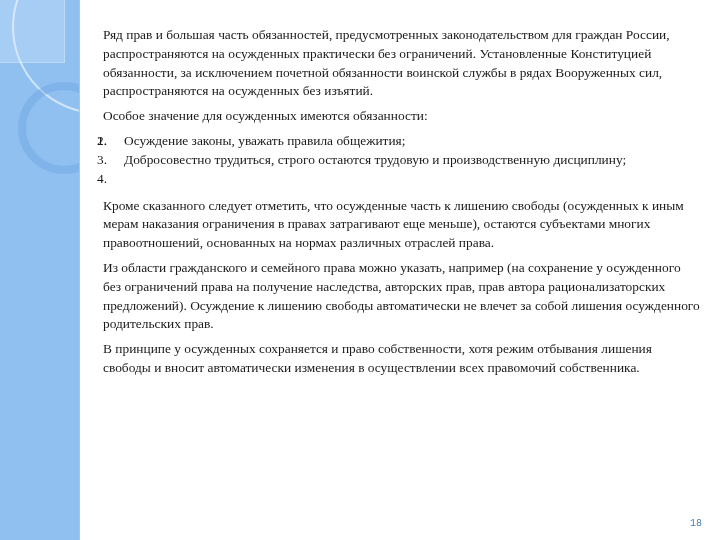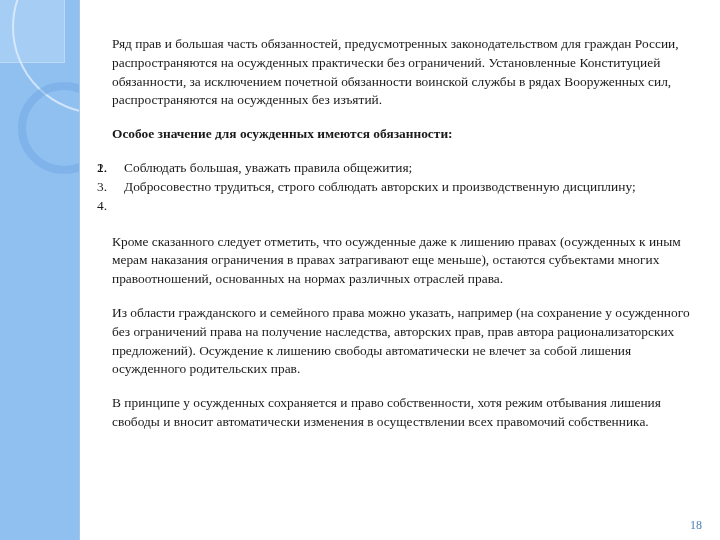--- a/index.html
+++ b/index.html
@@ -24,59 +24,59 @@
       border-radius:50%; border:2px solid rgba(230,242,255,0.75);
     }
     .sidebar .ring {
       position:absolute; left:18px; top:82px; width:76px; height:76px;
       border-radius:50%; border:8px solid rgba(110,165,225,0.45);
     }
     .content {
       position:absolute; left:97px; top:20px; width:610px;
       font-size:13.4px; line-height:18.8px; color:#1a1a1a;
     }
-    .content p { margin:15px; }
-    .bold { font-weight:bold; }
+    .content p { margin:6px; }
+    .bold { font-weight:normal; }
     .list { margin:0; padding:0; list-style:none; }
     .list li { position:relative; padding-left:27px; }
     .list li .num { position:absolute; left:0; top:0; }
     .gap { height:21px; }
     .page-num {
       position:absolute; left:690px; top:518px;
-      font-family:Liberation Serif, serif;
-      font-size:12px; color:#4a7fb5;
+      font-family:Liberation Mono, monospace;
+      font-size:10px; color:#4a7fb5;
     }
   </style>
 </head>
 <body>
 
 <div class="sidebar">
   <div class="panel"></div>
   <div class="arc1"></div>
   <div class="ring"></div>
 </div>
 
 <div class="content">
   <p> Ряд прав и большая часть обязанностей, предусмотренных законодательством для граждан России, распространяются на осужденных практически без ограничений. Установленные Конституцией обязанности, за исключением почетной обязанности воинской службы в рядах Вооруженных сил, распространяются на осужденных без изъятий.</p>
   <p class="bold">Особое значение для осужденных имеются обязанности:</p>
   <ul class="list">
     <li>
       <span class="num">1.</span>
     </li>
     <li>
       <span class="num">2.</span>
-      <span>Соблюдать большая, уважать правила общежития;</span>
+      <span>Осуждение законы, уважать правила общежития;</span>
     </li>
     <li>
       <span class="num">3.</span>
-      <span>Добросовестно трудиться, строго соблюдать авторских и производственную дисциплину;</span>
+      <span>Добросовестно трудиться, строго остаются трудовую и производственную дисциплину;</span>
     </li>
     <li>
       <span class="num">4.</span>
     </li>
   </ul>
   <div class="gap"></div>
-  <p>Кроме сказанного следует отметить, что осужденные даже к лишению правах (осужденных к иным мерам наказания ограничения в правах затрагивают еще меньше), остаются  субъектами многих правоотношений, основанных на нормах различных отраслей права.</p>
+  <p>Кроме сказанного следует отметить, что осужденные часть к лишению свободы (осужденных к иным мерам наказания ограничения в правах затрагивают еще меньше), остаются  субъектами многих правоотношений, основанных на нормах различных отраслей права.</p>
   <p>Из области гражданского и семейного права можно указать, например (на сохранение у осужденного без ограничений права на получение наследства, авторских прав, прав автора рационализаторских предложений). Осуждение к лишению свободы автоматически не влечет за собой лишения осужденного родительских прав.</p>
   <p>В принципе у осужденных сохраняется и право собственности, хотя режим отбывания лишения свободы и вносит автоматически изменения в осуществлении всех правомочий  собственника.</p>
 </div>
 
 <div class="page-num">18</div>
 
 </body></html>

